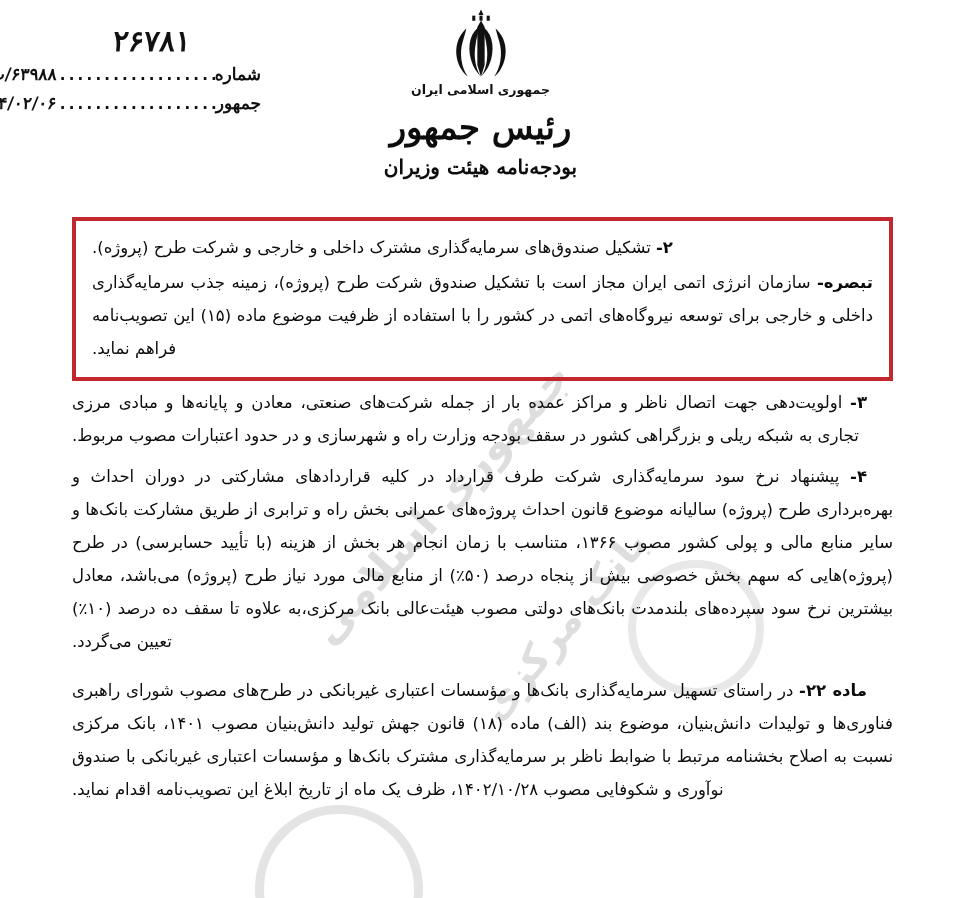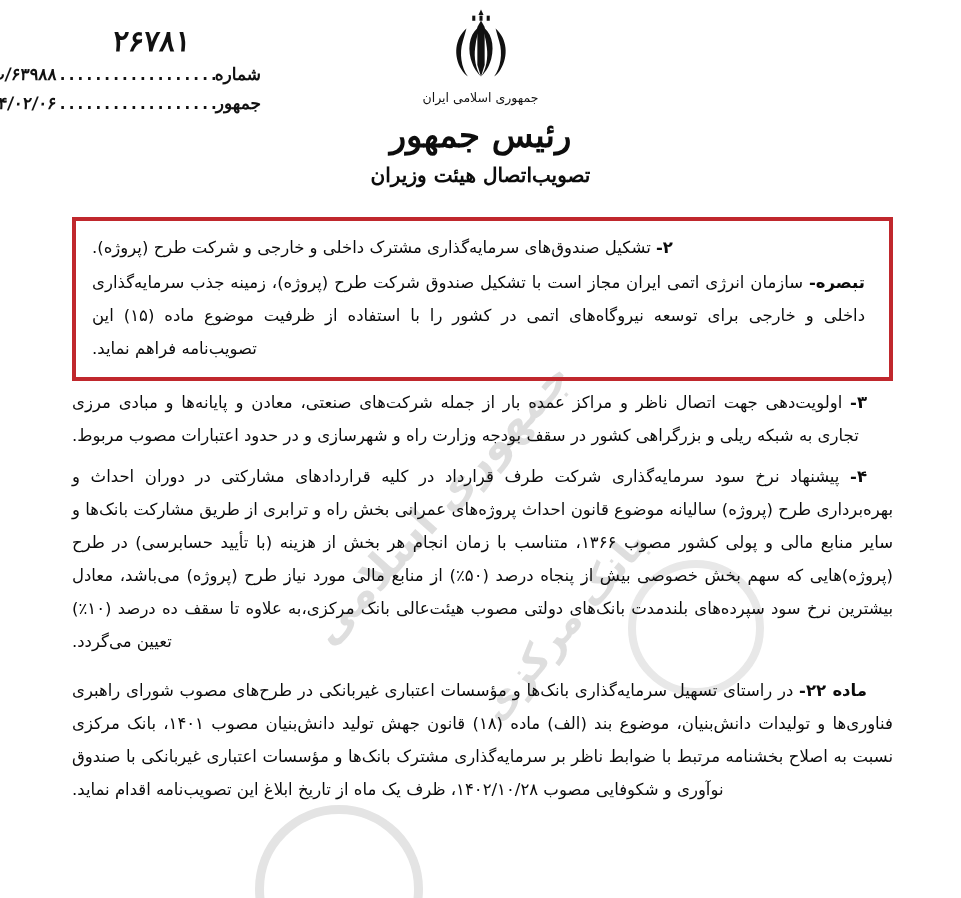--- a/index.html
+++ b/index.html
@@ -79,23 +79,23 @@
     top: 8px;
     width: 300px;
     text-align: center;
   }
   .emblem {
     display: block;
     margin: 0 auto;
   }
   .country-name {
     font-size: 12.5px;
-    font-weight: normal;
-    color: #111;
-    margin-top: 12px;
+    font-weight: bold;
+    color: #111;
+    margin-top: 4px;
     letter-spacing: .5px;
   }
   .president-title {
     font-size: 34px;
     font-weight: bold;
     color: #0d0d0d;
     margin-top: 10px;
     font-family: "DejaVu Serif", "Liberation Serif", serif;
     letter-spacing: -1px;
   }
@@ -180,21 +180,21 @@
   .para .lead {
     font-weight: bold;
   }
   .para.indent {
     text-indent: 26px;
   }
 
   
   .red-box {
     border: 4px solid #c0282d;
-    padding: 10px 24px 12px 16px;
+    padding: 10px 16px 12px 16px;
     margin: 2px 0 5px 0;
     background: transparent;
     box-sizing: border-box;
   }
   .red-box .para {
     margin-bottom: 0;
   }
   .red-box .para + .para {
     margin-top: 2px;
   }
@@ -242,21 +242,21 @@
         <path d="M50 17 L55 26 L55 78 L50 94 L45 78 L45 26 Z" fill="#111"></path>
 
         <path d="M50 24 C36 32 31 50 36 70 C40 84 46 90 50 94 C43 84 40 68 42 54 C43.5 42 46 32 50 24 Z" fill="#111"></path>
         <path d="M50 24 C64 32 69 50 64 70 C60 84 54 90 50 94 C57 84 60 68 58 54 C56.5 42 54 32 50 24 Z" fill="#111"></path>
 
         <path d="M30 28 C14 42 12 66 23 84 C26 89 29 92 32 94 C23 82 20 62 25 46 C27 39 29 32 30 28 Z" fill="#111"></path>
         <path d="M70 28 C86 42 88 66 77 84 C74 89 71 92 68 94 C77 82 80 62 75 46 C73 39 71 32 70 28 Z" fill="#111"></path>
       </svg>
       <div class="country-name">جمهوری اسلامی ایران</div>
       <div class="president-title">رئیس جمهور</div>
-      <div class="decree-title">تصویب‌اتصال هیئت وزیران</div>
+      <div class="decree-title">بودجه‌نامه هیئت وزیران</div>
     </div>
   </div>
 
   <div class="doc-body">
 
     <div class="red-box">
       <p class="para indent">
         <span class="lead">۲-</span><span> تشکیل صندوق‌های سرمایه‌گذاری مشترک داخلی و خارجی و شرکت طرح (پروژه).</span>
       </p>
       <p class="para">

